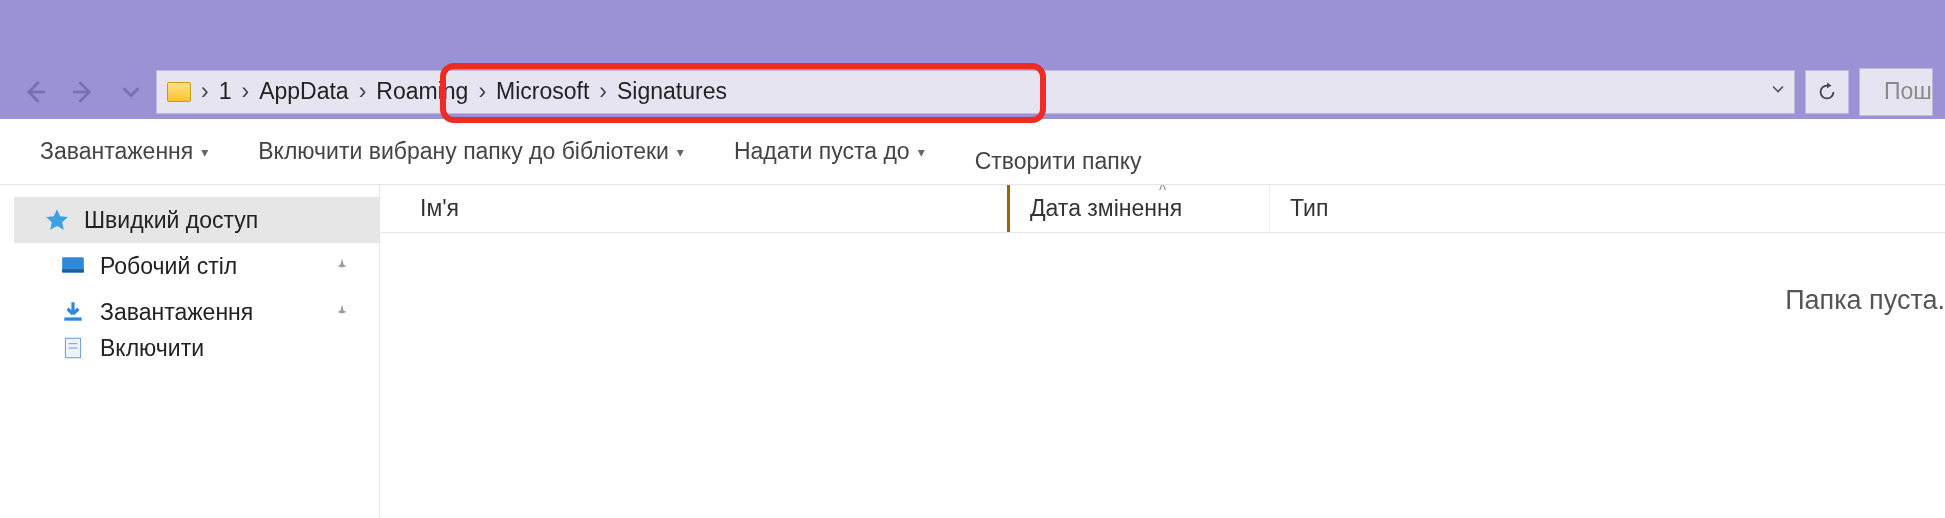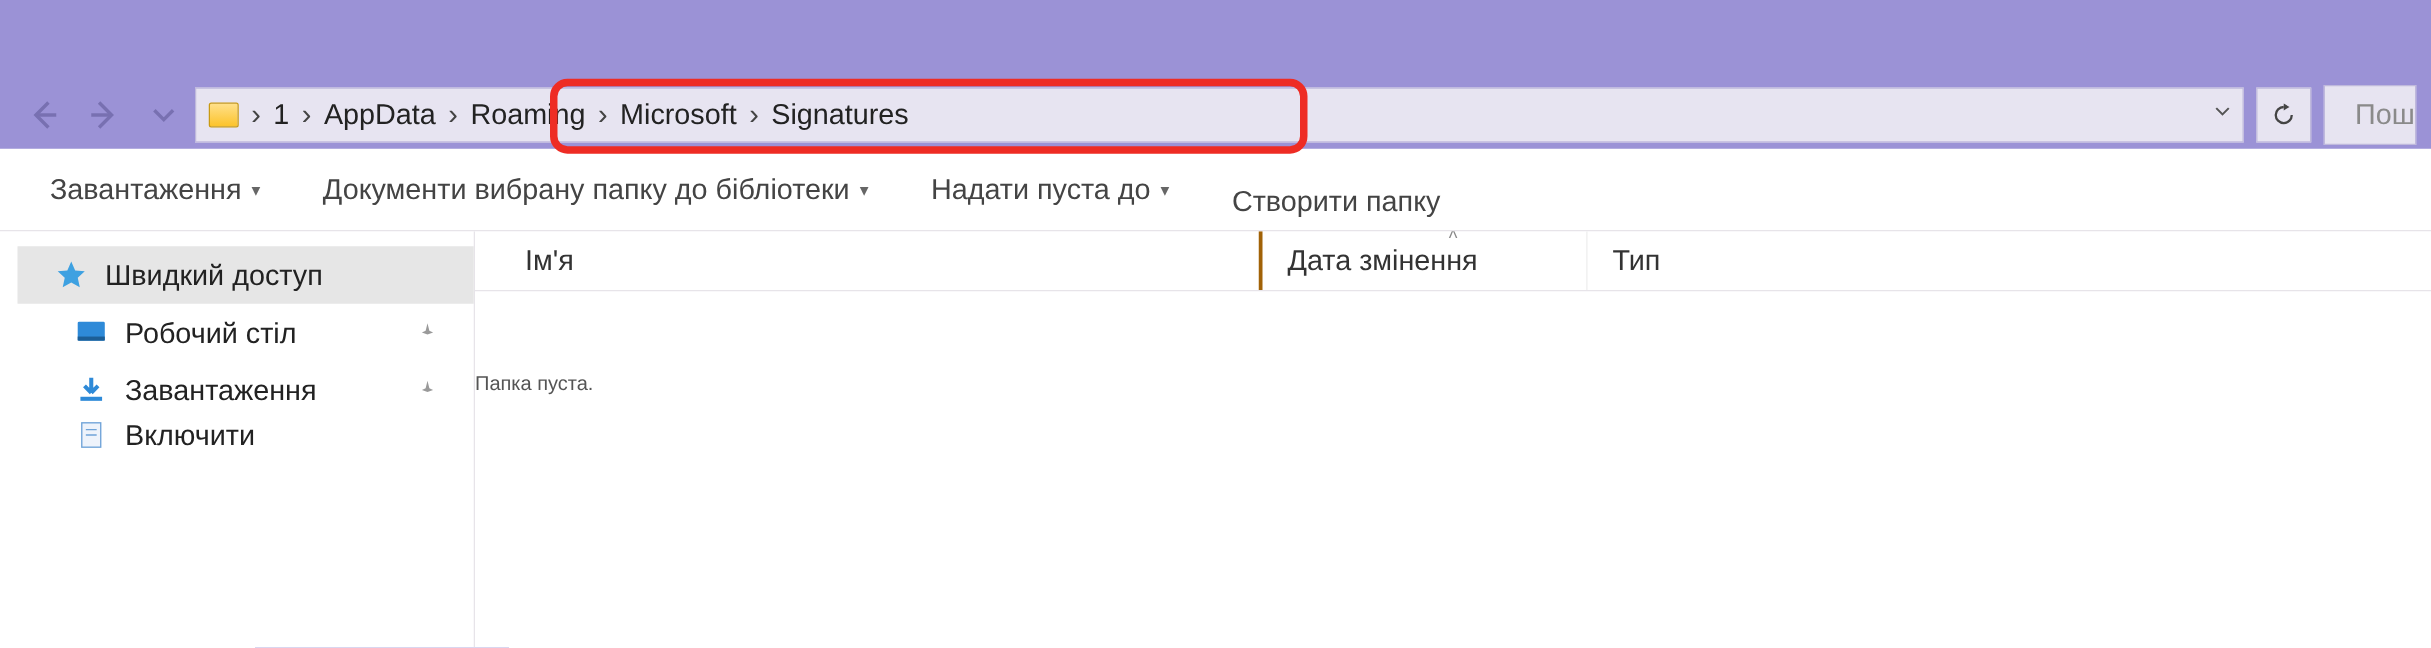--- a/index.html
+++ b/index.html
@@ -114,24 +114,24 @@
   }
   .col-headers .chevron-up {
     position:absolute; left:50%; transform:translateX(-50%); top:-6px;
     font-size:14px; color:#888;
   }
   .col-name { width: 630px; padding-left: 40px; border-right:3px solid #a16207; height:100%; display:flex; align-items:center;}
   .col-date { width: 260px; padding-left: 20px; border-right:1px solid #eee; height:100%; display:flex; align-items:center;}
   .col-type { flex:1; padding-left: 20px; height:100%; display:flex; align-items:center;}
 
   .empty-msg {
-    text-align:left;
+    text-align:right;
     color:#555;
-    margin-top: 66px;
-    font-size: 16px;
+    margin-top: 52px;
+    font-size: 27px;
     width:100%;
   }
 
   
   .tree-item { display:flex; align-items:center; height: 46px; padding-left: 46px; gap:14px;margin-left:14px;}
   .tree-item.root { padding-left: 30px; }
   .tree-item.selected { background:#e6e6e6; }
   .pin { margin-left:auto; margin-right:28px; color:#9a9a9a; }
   .pin svg{ width:18px; height:18px; display:block; } 
 
@@ -207,21 +207,21 @@
 </div>
 
 <div class="explorer">
 
   <div class="cmd-bar">
     <div class="cmd-item">
       <span>Завантаження</span>
       <span class="caret">▾</span>
     </div>
     <div class="cmd-item">
-      <span>Документи вибрану папку до бібліотеки</span>
+      <span>Включити вибрану папку до бібліотеки</span>
       <span class="caret">▾</span>
     </div>
     <div class="cmd-item">
       <span>Надати пуста до</span>
       <span class="caret">▾</span>
     </div>
     <div class="cmd-plain">
       <span>Створити папку</span>
     </div>
   </div>

